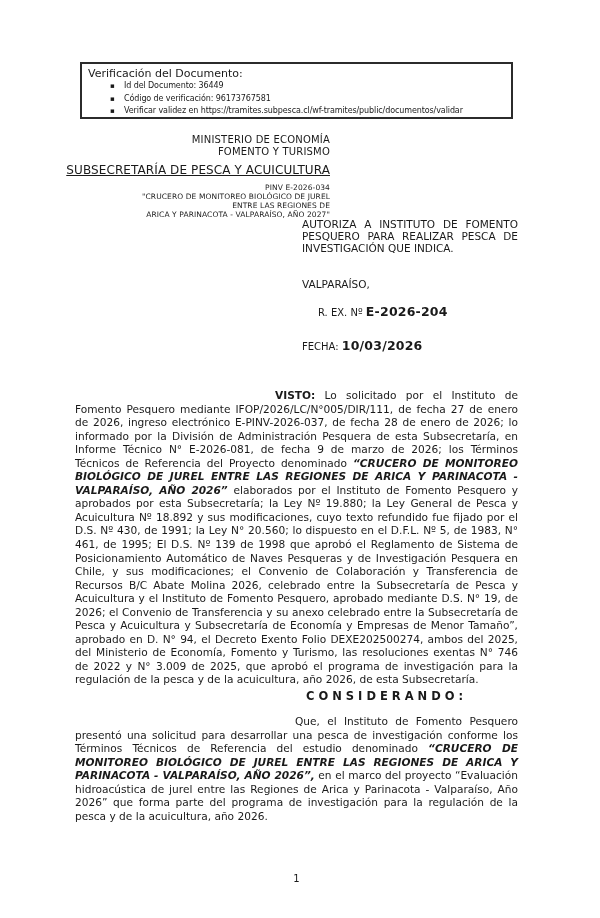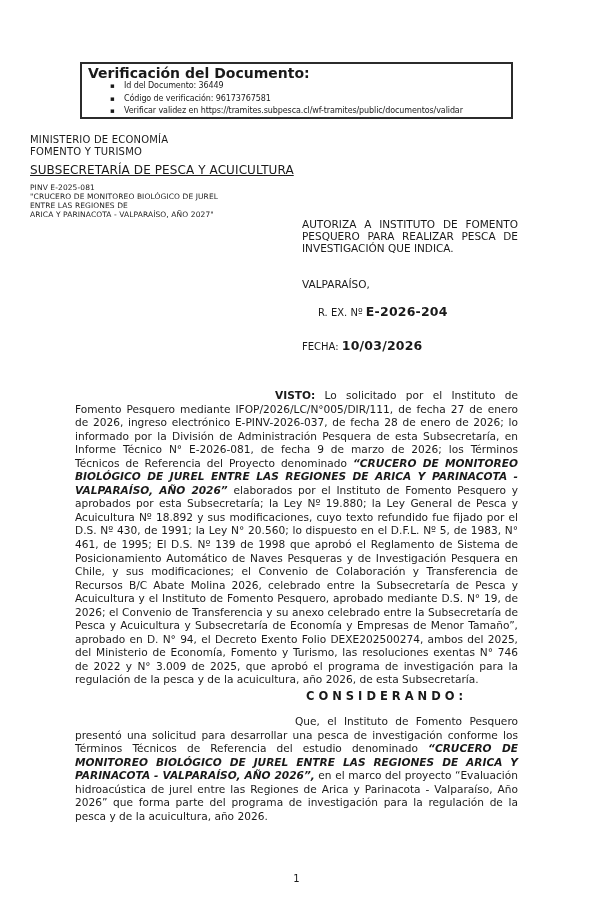--- a/index.html
+++ b/index.html
@@ -23,22 +23,22 @@
     left: 80px;
     top: 62px;
     width: 433px;
     height: 57px;
     border: 2px solid #2b2b2b;
     box-sizing: border-box;
     padding: 3px 6px 0 6px;
     background: #ffffff;
   }
   .verify-title {
-    font-size: 14px;
-    font-weight: bold;
+    font-size: 11px;
+    font-weight: normal;
     line-height: 13px;
     white-space: nowrap;
   }
   .verify-row {
     display: flex;
     align-items: flex-start;
     font-size: 8px;
     line-height: 12.5px;
     letter-spacing: -0.1px;
     white-space: nowrap;
@@ -51,21 +51,21 @@
     line-height: 12.5px;
     flex: 0 0 auto;
   }
 
   
   .letterhead {
     position: absolute;
     left: 30px;
     top: 134px;
     width: 300px;
-    text-align: left;
+    text-align: right;
   }
   .ministry-line {
     font-size: 10px;
     line-height: 12px;
     letter-spacing: 0.2px;
   }
   .subsecretaria {
     margin-top: 5px;
     font-size: 12px;
     font-weight: normal;
@@ -170,21 +170,21 @@
       <span class="verify-bullet">▪</span>
       <span>Verificar validez en https://tramites.subpesca.cl/wf-tramites/public/documentos/validar</span>
     </div>
   </div>
 
   <div class="letterhead">
     <div class="ministry-line">MINISTERIO DE ECONOMÍA</div>
     <div class="ministry-line">FOMENTO Y TURISMO</div>
     <div class="subsecretaria">SUBSECRETARÍA DE PESCA Y ACUICULTURA</div>
     <div class="project-ref">
-      <div>PINV E-2025-081</div>
+      <div>PINV E-2026-034</div>
       <div>"CRUCERO DE MONITOREO BIOLÓGICO DE JUREL</div>
       <div>ENTRE LAS REGIONES DE</div>
       <div>ARICA Y PARINACOTA - VALPARAÍSO, AÑO 2027"</div>
     </div>
   </div>
 
   <div class="subject">AUTORIZA A INSTITUTO DE FOMENTO PESQUERO PARA REALIZAR PESCA DE INVESTIGACIÓN QUE INDICA.</div>
   <div class="city">VALPARAÍSO,</div>
   <div class="res-line">
     <span>R. EX. Nº </span><span class="res-value">E-2026-204</span>

